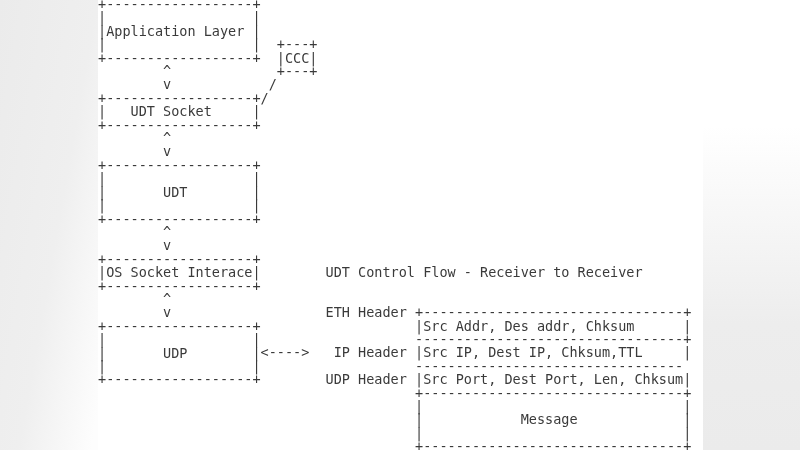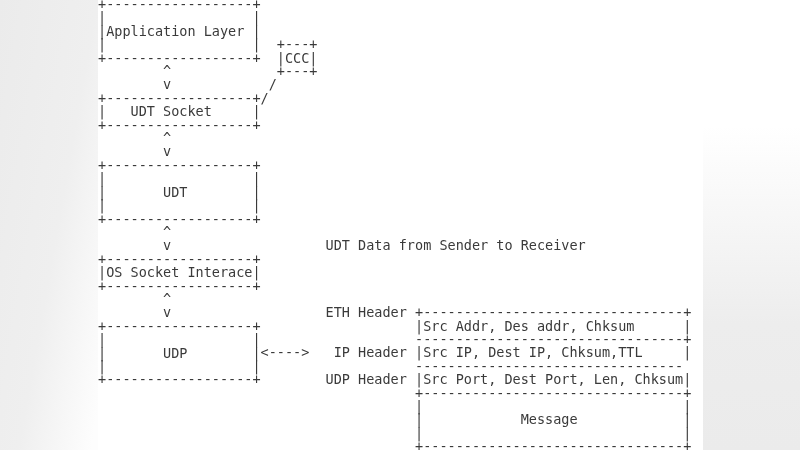--- a/index.html
+++ b/index.html
@@ -78,22 +78,22 @@
 +------------------+</pre>
 
 
   <pre class="ascii" style="left:276.8px; top:38.2px;">+---+
 |CCC|
 +---+</pre>
 
   <pre class="ascii" style="left:260.5px; top:78.4px;"> /
 /</pre>
 
-  <pre class="ascii" style="left:325.6px; top:239.2px;">UDT Data from Sender to Receiver</pre>
 
+  <pre class="ascii" style="left:325.6px; top:266px;">UDT Control Flow - Receiver to Receiver</pre>
 
   <pre class="ascii" style="left:260.5px; top:346.4px;">&lt;----&gt;</pre>
 
   <pre class="ascii" style="left:325.6px; top:306.2px;">ETH Header +--------------------------------+
            |Src Addr, Des addr, Chksum      |
            ---------------------------------+
  IP Header |Src IP, Dest IP, Chksum,TTL     |
            ---------------------------------
 UDP Header |Src Port, Dest Port, Len, Chksum|
            +--------------------------------+

